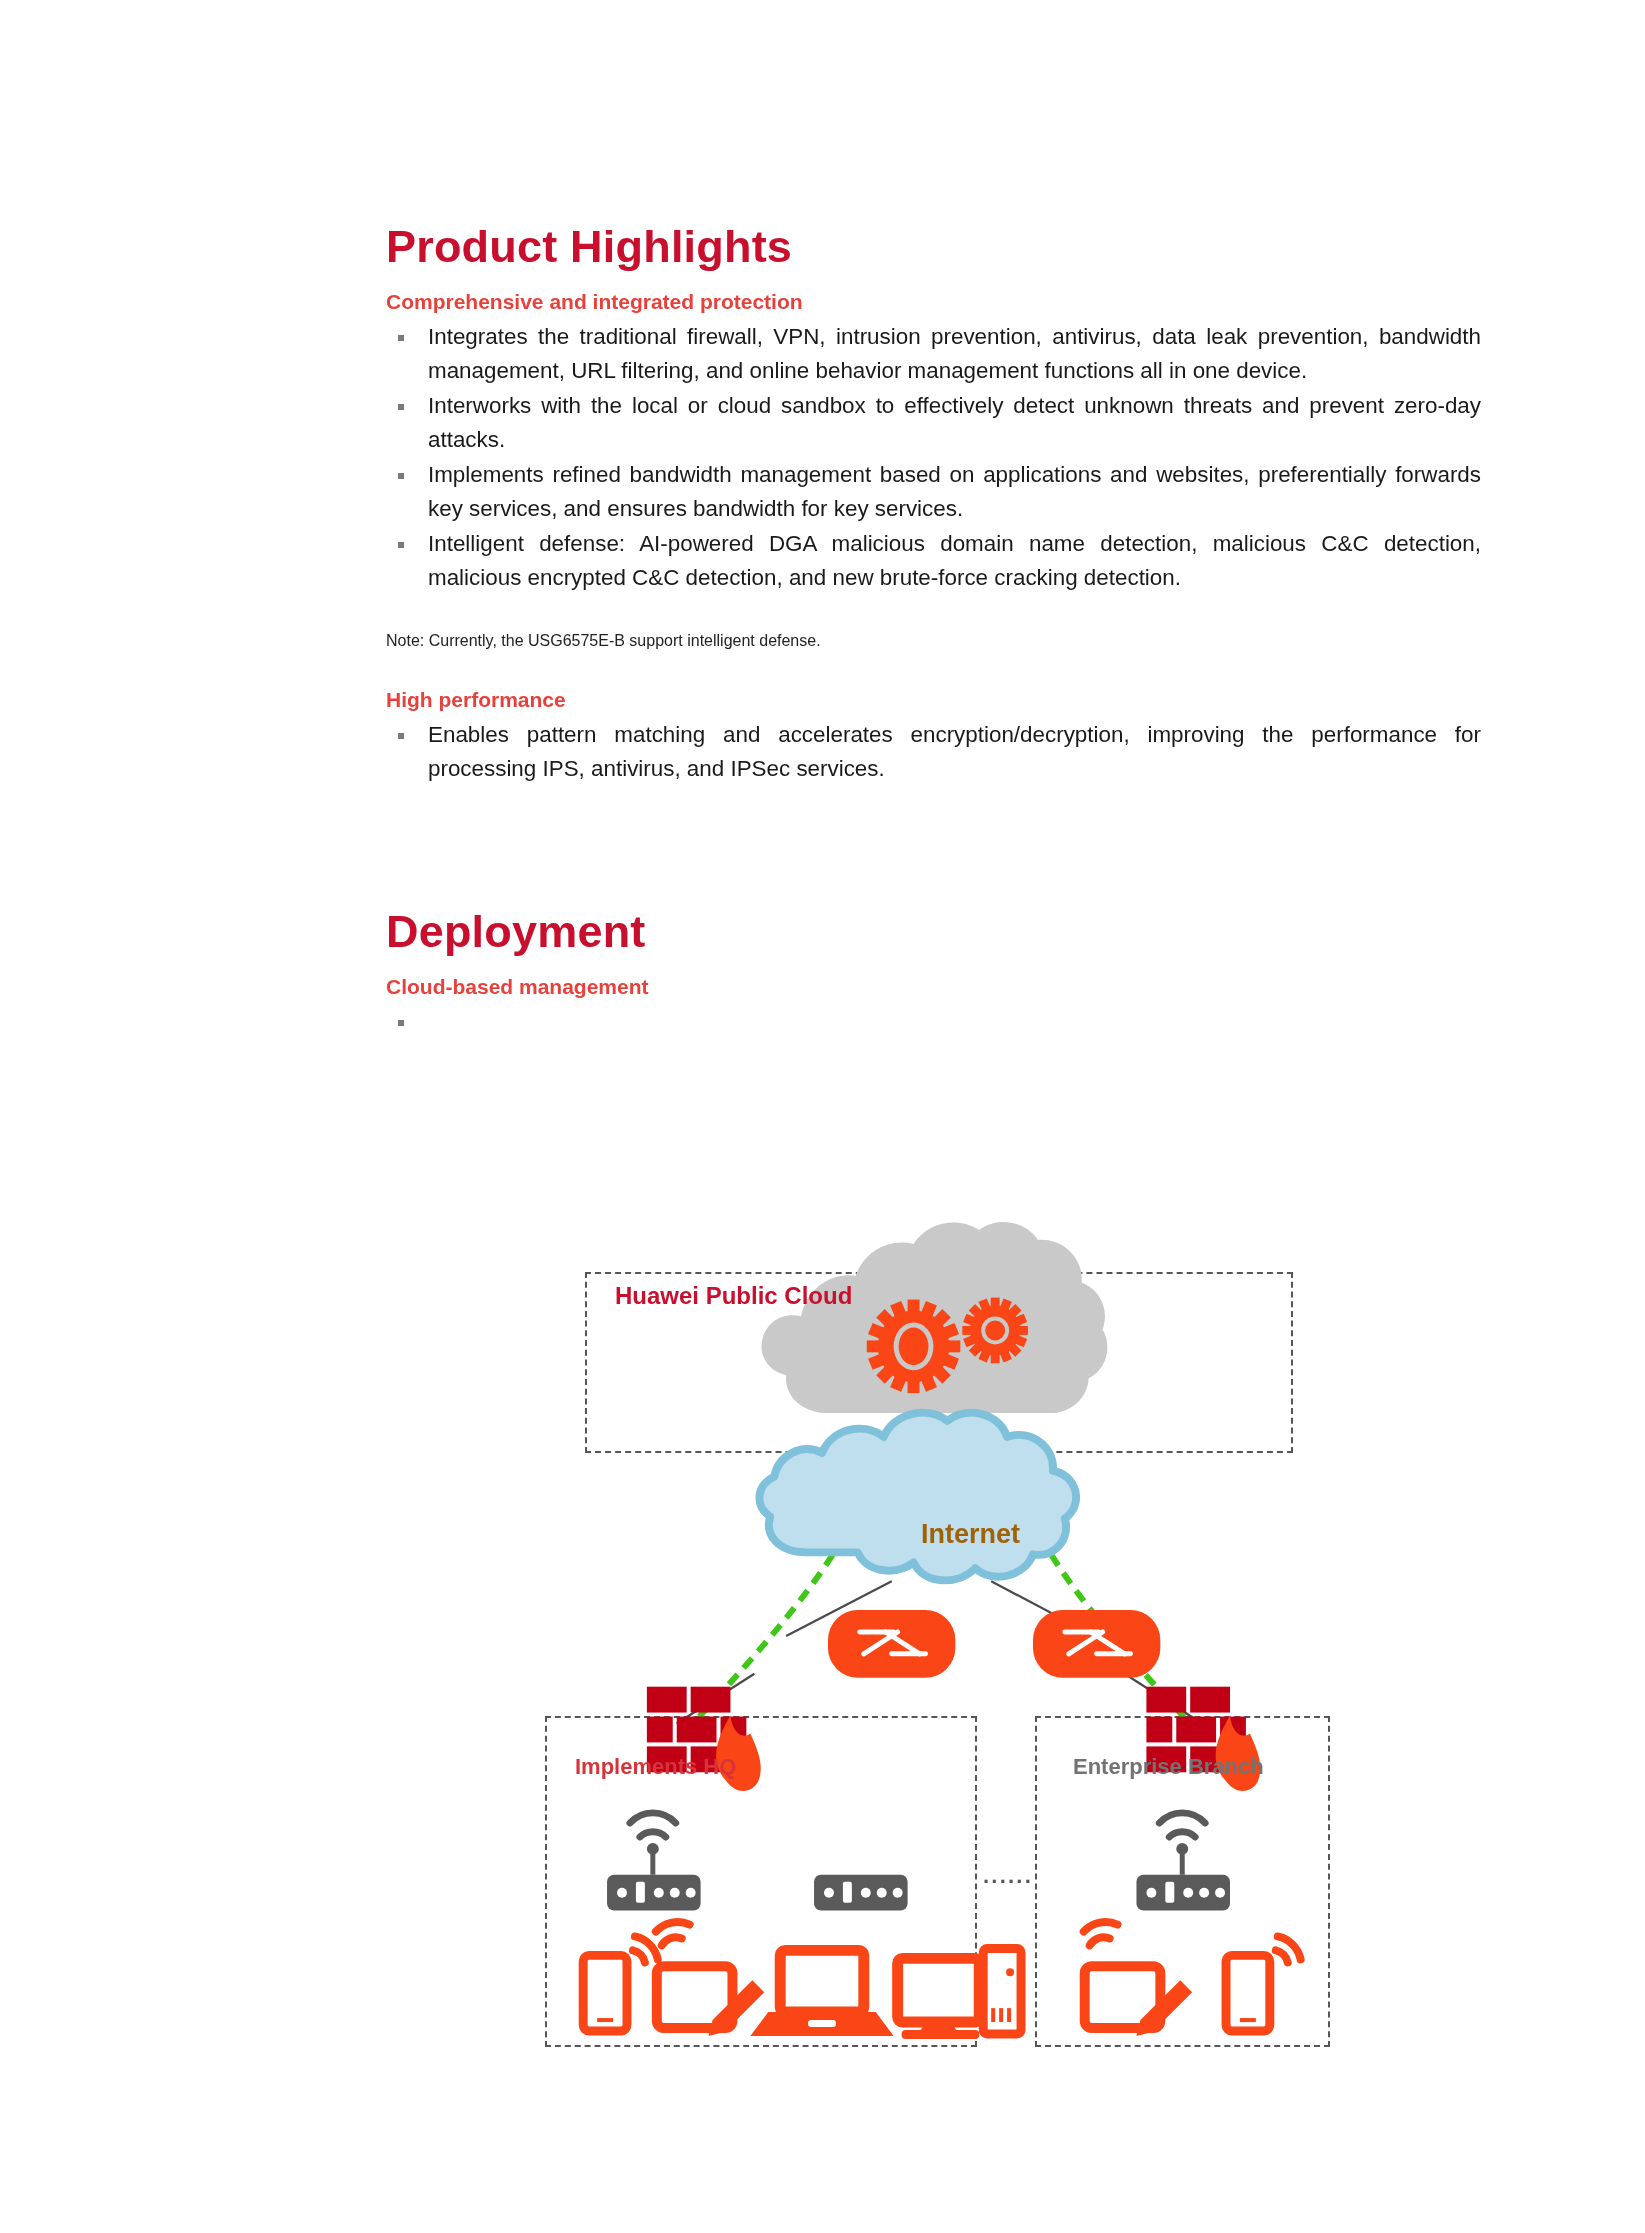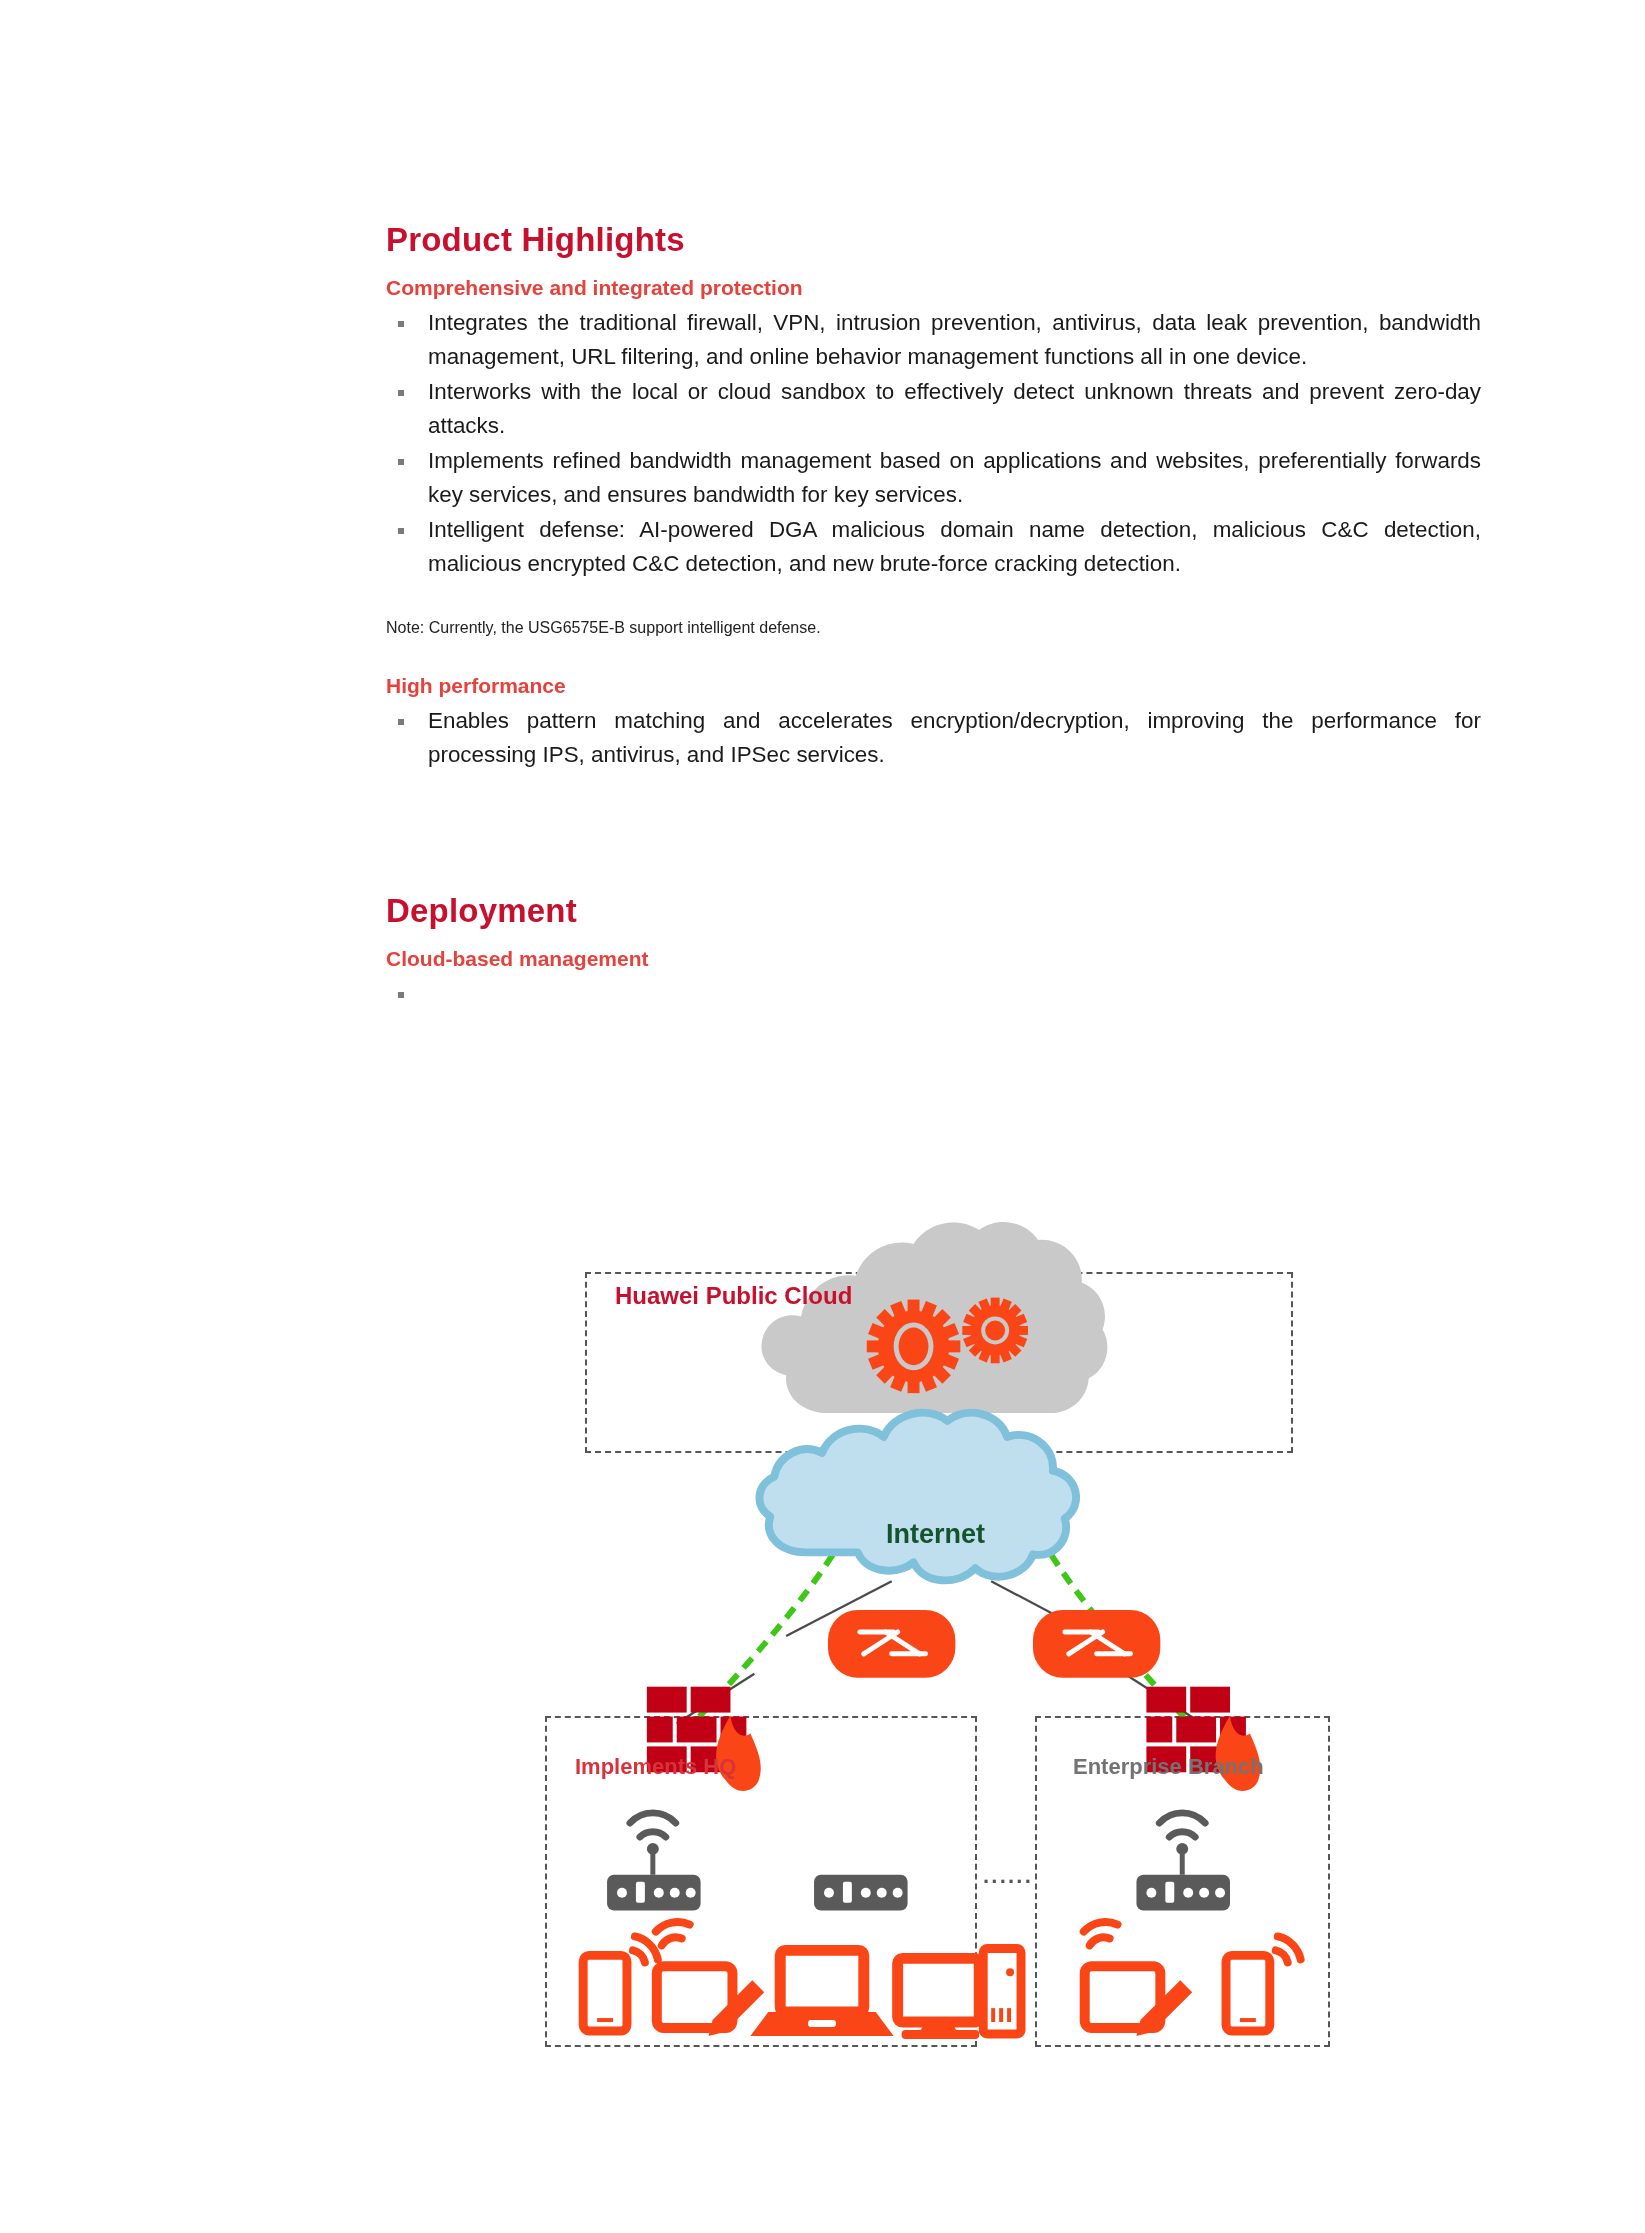--- a/index.html
+++ b/index.html
@@ -26,21 +26,21 @@
   
   .content {
     position: absolute;
     left: 386px;
     top: 221px;
     width: 1095px;
   }
 
   .h1 {
     color: #C8102E;
-    font-size: 33px;
+    font-size: 45px;
     font-weight: bold;
     letter-spacing: 0.2px;
     margin: 0 0 16px 0;
     line-height: 1.15;
   }
 
   .h2 {
     color: #E8413B;
     font-size: 21px;
     font-weight: bold;
@@ -119,23 +119,23 @@
   }
   .lbl-br {
     position: absolute;
     left: 1073px; top: 1754px;
     font-size: 22px; font-weight: bold;
     color: #737373;
     white-space: nowrap;
   }
   .lbl-internet {
     position: absolute;
-    left: 886px; top: 1519px;
+    left: 921px; top: 1519px;
     font-size: 27px; font-weight: bold;
-    color: #14532d;
+    color: #a16207;
     white-space: nowrap;
   }
 
   .ellipsis-dots {
     position: absolute;
     left: 983px; top: 1869px;
     font-size: 22px;
     letter-spacing: 1px;
     color: #555;
     font-weight: bold;

